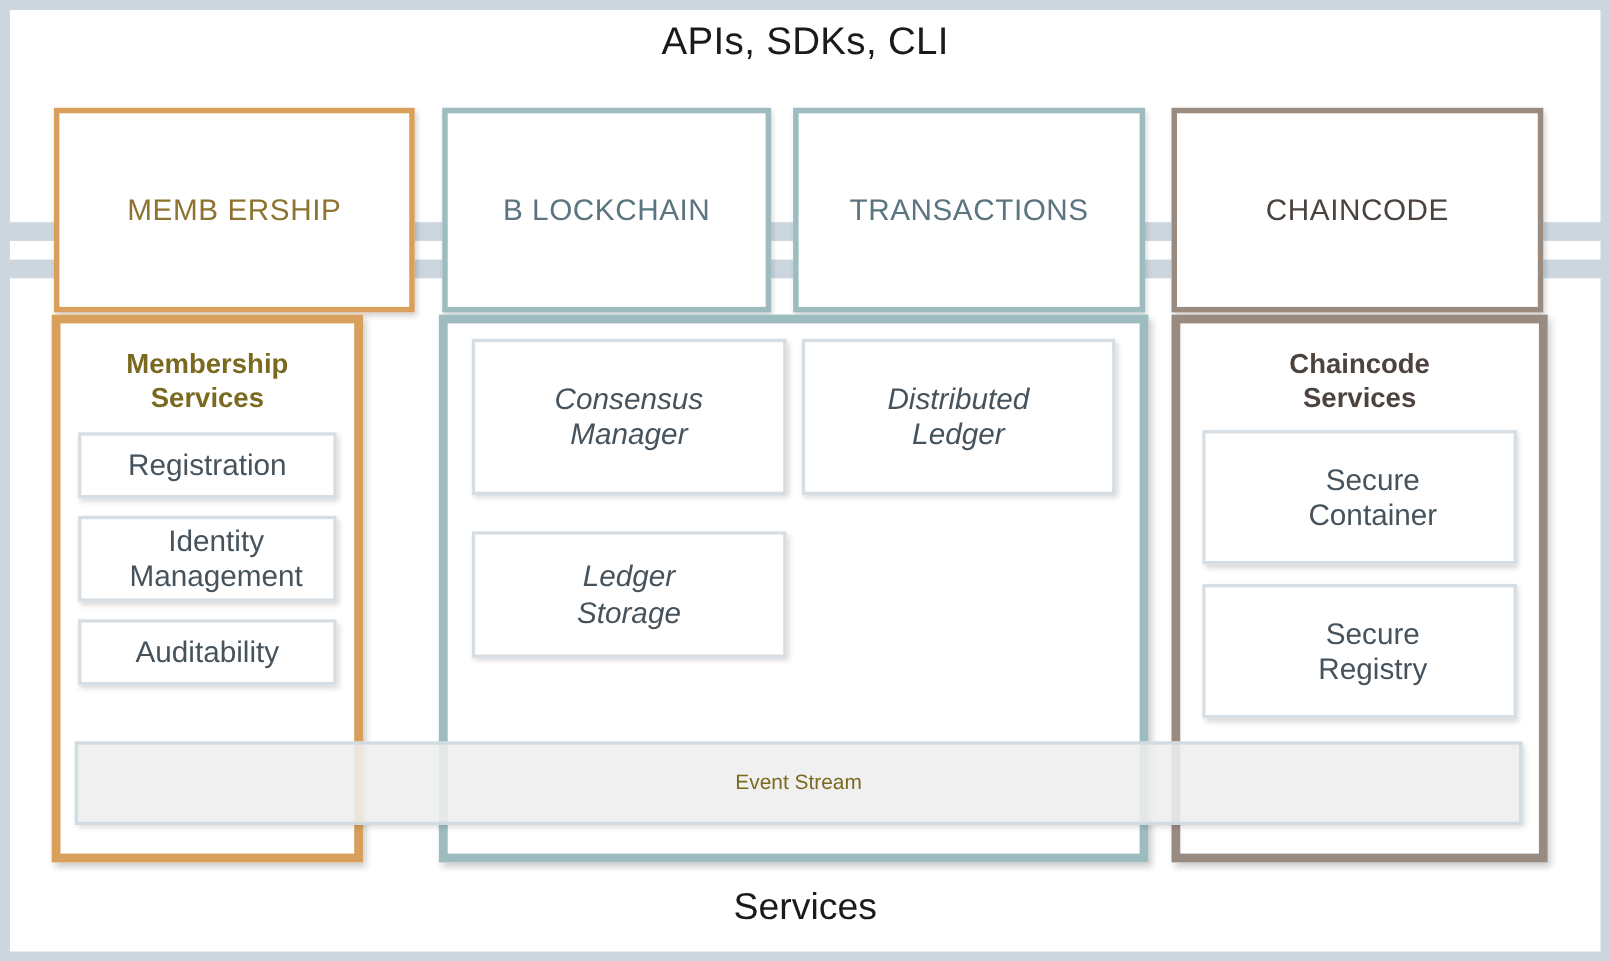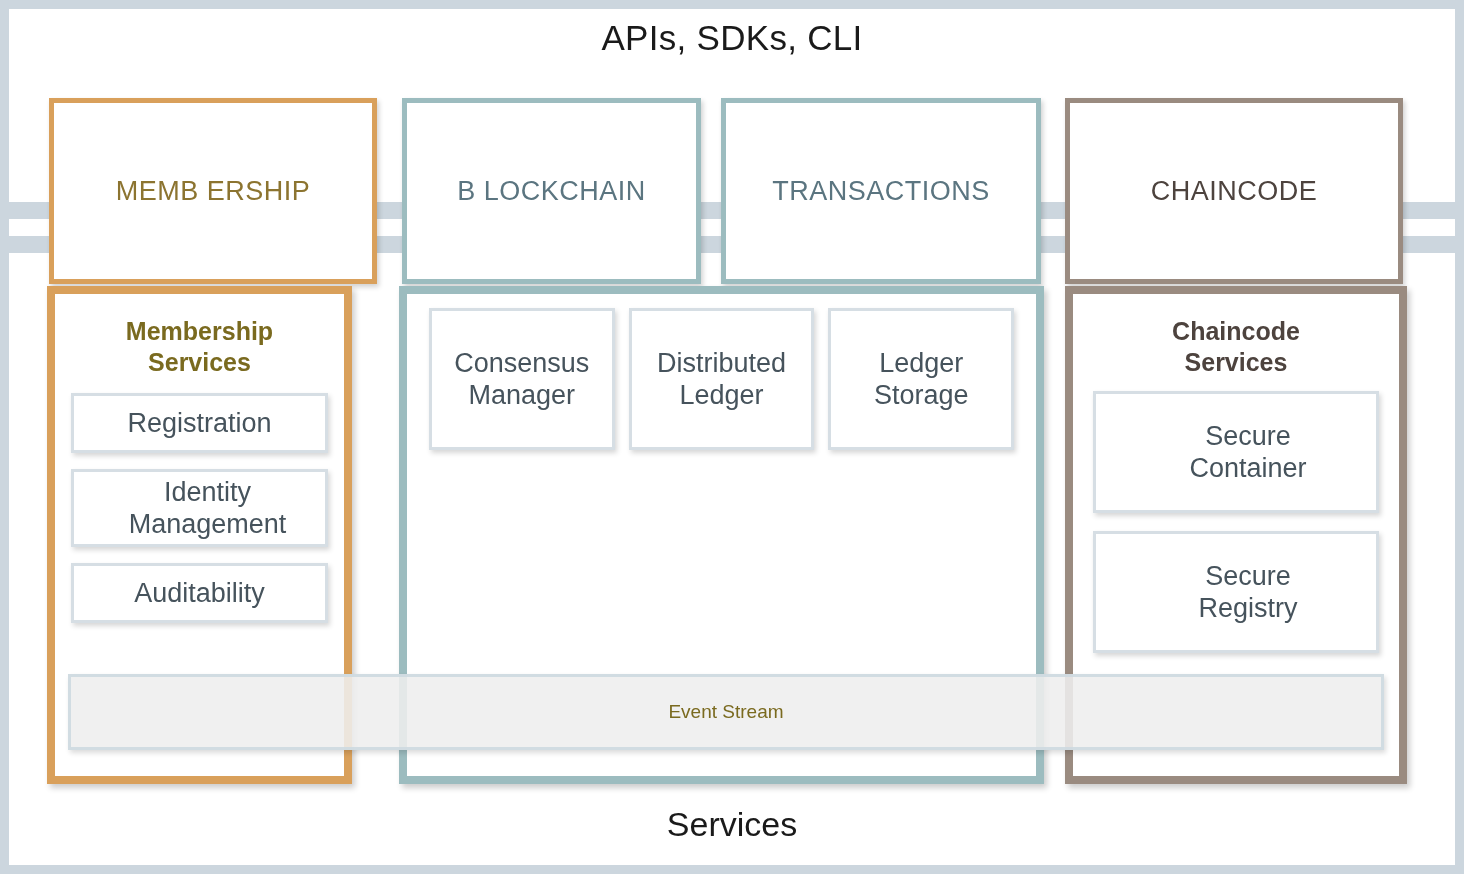--- a/index.html
+++ b/index.html
@@ -119,21 +119,21 @@
   }
   .svc-col {
     position: absolute;
     top: 0;
     box-sizing: border-box;
     background: #ffffff;
     border: 8px solid #9cbcbf;
     box-shadow: 3px 4px 6px rgba(0,0,0,0.20);
   }
   .svc-col.col-membership {
-    left: 47px;  width: 305px;  height: 498px;
+    left: 47px;  width: 283px;  height: 498px;
     border-color: #d9a05b;
   }
   .svc-col.col-blockchain {
     left: 399px; width: 645px;  height: 498px;
     border-color: #9cbcbf;
   }
   .svc-col.col-chaincode {
     left: 1065px; width: 342px; height: 498px;
     border-color: #9a8b80;
   }
@@ -173,23 +173,24 @@
     flex-direction: column;
     gap: 16px;
   }
   .mem-tiles .tile { height: 60px; }
   .mem-tiles .tile.tall { height: 78px; padding-left: 16px; }
 
   
   .bc-grid {
     margin: 14px 22px 0 22px;
     display: grid;
-    grid-template-columns: 1fr 1fr 1fr;
+    grid-template-columns: 1fr 1fr;
     grid-template-rows: 142px 115px;
     gap: 33px 14px;
+    font-style: italic;
   }
 
   
   .cc-tiles {
     margin: 14px 20px 0 20px;
     display: flex;
     flex-direction: column;
     gap: 18px;
   }
   .cc-tiles .tile { height: 122px; padding-left: 24px; }

